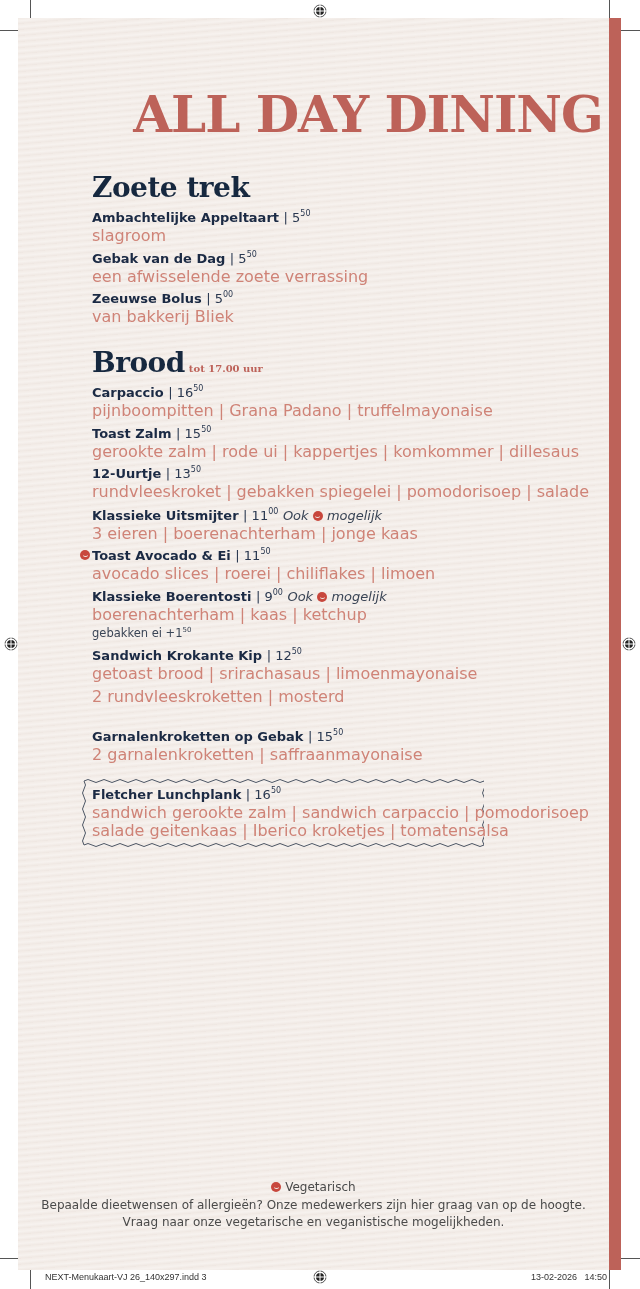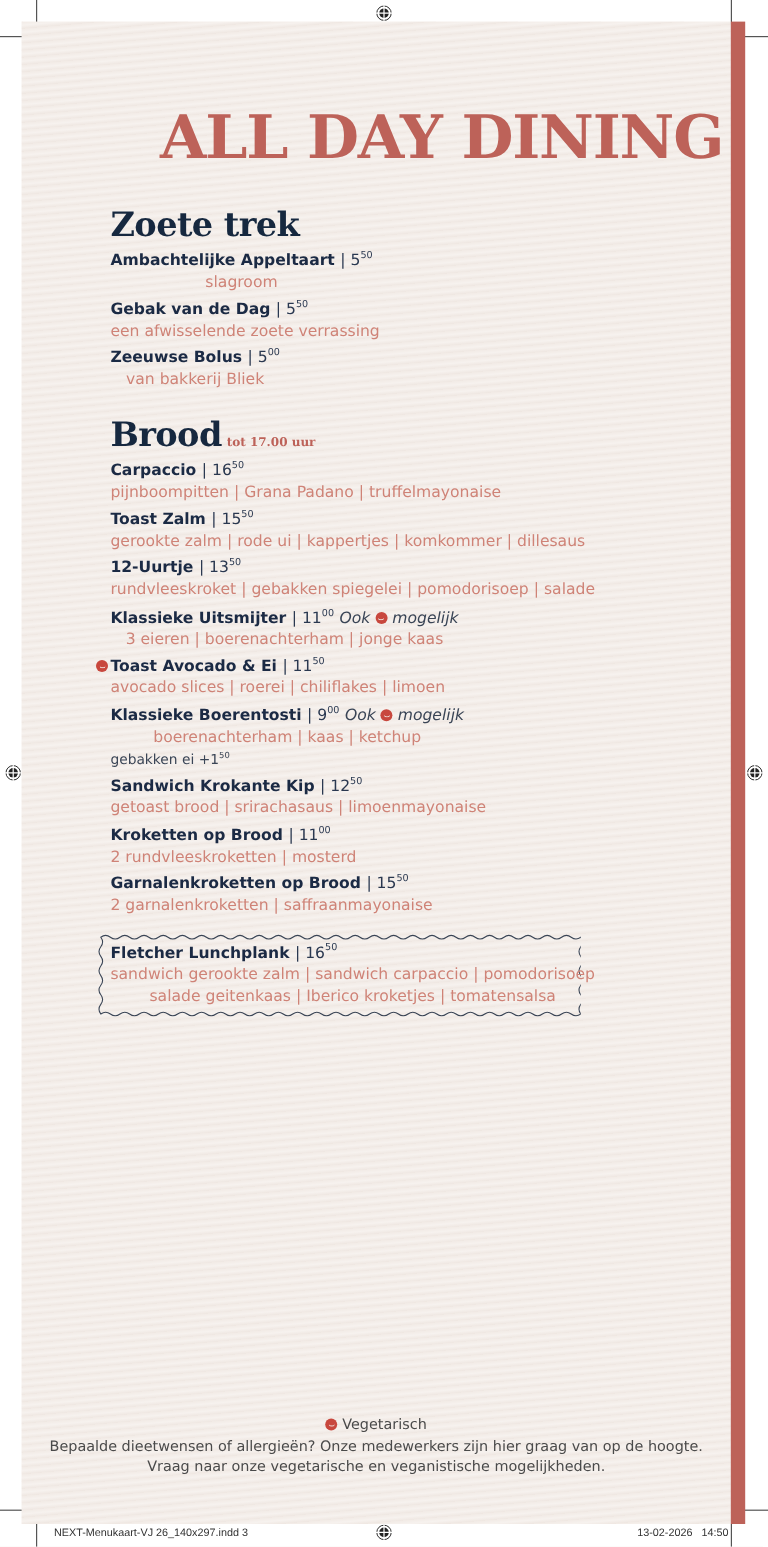--- a/index.html
+++ b/index.html
@@ -22,21 +22,21 @@
   .section-h {
     position:absolute; left:92px; font-family:"DejaVu Serif", serif; font-weight:bold;
     color:#16283f; font-size:28px; letter-spacing:-0.5px; line-height:34px;
   }
   .section-sub { font-size:10px; color:#bd6259; margin-left:4px; letter-spacing:0; }
   .item { position:absolute; left:92px; }
   .item-name { font-family:"DejaVu Sans", sans-serif; font-weight:bold; font-size:13px; color:#1b2a44; line-height:18px; white-space:nowrap; }
   .price { font-weight:normal; color:#2a3850; }
   .price sup { font-size:8px; vertical-align:6px; line-height:0; }
   .ook { font-weight:normal; font-style:italic; color:#3a4556; }
-  .desc { font-size:13px; color:#cf8377; line-height:18px; white-space:nowrap;text-align:center; }
+  .desc { font-size:16px; color:#cf8377; line-height:18px; white-space:nowrap; }
   .extra { font-size:11.5px; color:#3a4556; line-height:18px; }
   .extra sup { font-size:7px; vertical-align:5px; line-height:0; }
   .veg { display:inline-block; width:10px; height:10px; border-radius:50%; background:#c8473d; position:relative; vertical-align:-1px; }
   .veg::after { content:""; position:absolute; left:2.5px; top:3px; width:5px; height:3px; border-bottom:1.5px solid #f2ebe6; border-radius:0 0 4px 4px; }
   .veg-left { position:absolute; left:80px; }
   .plank { position:absolute; left:80px; top:777px; width:404px; height:74px;text-decoration:underline; }
   .plank svg { position:absolute; left:0; top:0; }
   .footer { position:absolute; left:18px; width:591px; text-align:center; font-size:12px; color:#4a4a4a; }
   .slug { position:absolute; top:1272px; font-family:"Liberation Sans", sans-serif; font-size:9px; color:#333; }
 </style>
@@ -123,25 +123,24 @@
 <div class="item" style="top:588px;">
   <div class="item-name"><span>Klassieke Boerentosti</span> <span class="price">| <span>9</span><sup>00</sup></span> <span class="ook"><span>Ook</span> <span class="veg"></span> <span>mogelijk</span></span></div>
   <div class="desc">boerenachterham | kaas | ketchup</div>
   <div class="extra"><span>gebakken ei +1</span><sup>50</sup></div>
 </div>
 <div class="item" style="top:647px;">
   <div class="item-name"><span>Sandwich Krokante Kip</span> <span class="price">| <span>12</span><sup>50</sup></span></div>
   <div class="desc">getoast brood | srirachasaus | limoenmayonaise</div>
 </div>
 <div class="item" style="top:688px;">
-  <div class="item-name"><span>Kroketten op Brood</span> <span class="price">| <span>11</span><sup>00</sup></span></div>
   <div class="desc">2 rundvleeskroketten | mosterd</div>
 </div>
 <div class="item" style="top:728px;">
-  <div class="item-name"><span>Garnalenkroketten op Brood</span> <span class="price">| <span>15</span><sup>50</sup></span></div>
+  <div class="item-name"><span>Garnalenkroketten op Gebak</span> <span class="price">| <span>15</span><sup>50</sup></span></div>
   <div class="desc">2 garnalenkroketten | saffraanmayonaise</div>
 </div>
 
 <div class="plank">
   <svg width="404" height="74" viewBox="0 0 404 74">
     <path d="M4 4 q4 -3 8 0 t8 0 t8 0 t8 0 t8 0 t8 0 t8 0 t8 0 t8 0 t8 0 t8 0 t8 0 t8 0 t8 0 t8 0 t8 0 t8 0 t8 0 t8 0 t8 0 t8 0 t8 0 t8 0 t8 0 t8 0 t8 0 t8 0 t8 0 t8 0 t8 0 t8 0 t8 0 t8 0 t8 0 t8 0 t8 0 t8 0 t8 0 t8 0 t8 0 t8 0 t8 0 t8 0 t8 0 t8 0 t8 0 t8 0 t8 0 t8 0 t8 0
              q3 4 0 8 t0 8 t0 8 t0 8 t0 8 t0 8 t0 8 t0 8
              q-4 3 -8 0 t-8 0 t-8 0 t-8 0 t-8 0 t-8 0 t-8 0 t-8 0 t-8 0 t-8 0 t-8 0 t-8 0 t-8 0 t-8 0 t-8 0 t-8 0 t-8 0 t-8 0 t-8 0 t-8 0 t-8 0 t-8 0 t-8 0 t-8 0 t-8 0 t-8 0 t-8 0 t-8 0 t-8 0 t-8 0 t-8 0 t-8 0 t-8 0 t-8 0 t-8 0 t-8 0 t-8 0 t-8 0 t-8 0 t-8 0 t-8 0 t-8 0 t-8 0 t-8 0 t-8 0 t-8 0 t-8 0 t-8 0 t-8 0 t-8 0
              q-3 -4 0 -8 t0 -8 t0 -8 t0 -8 t0 -8 t0 -8 t0 -8 t0 -8 Z" fill="none" stroke="#3a4556" stroke-width="0.9"></path>
   </svg>

